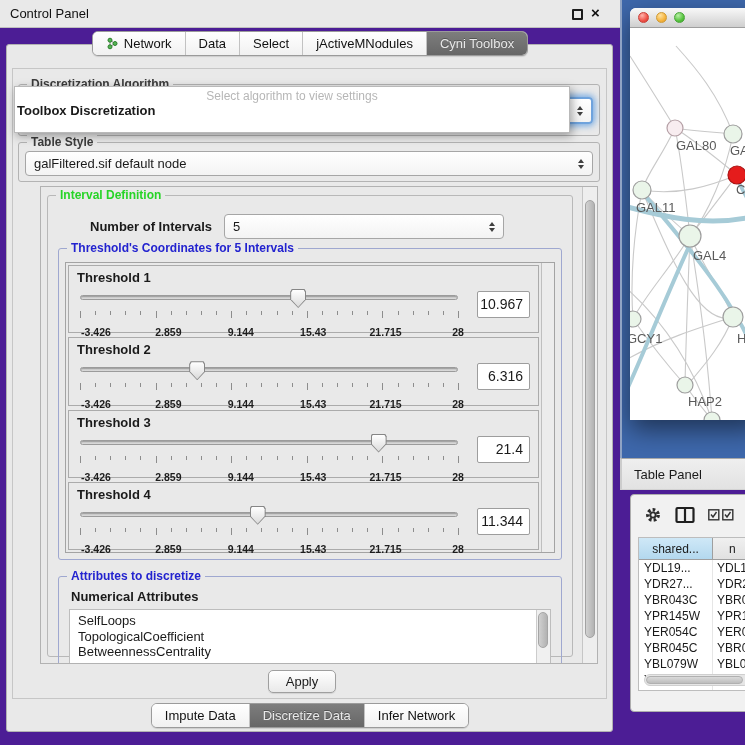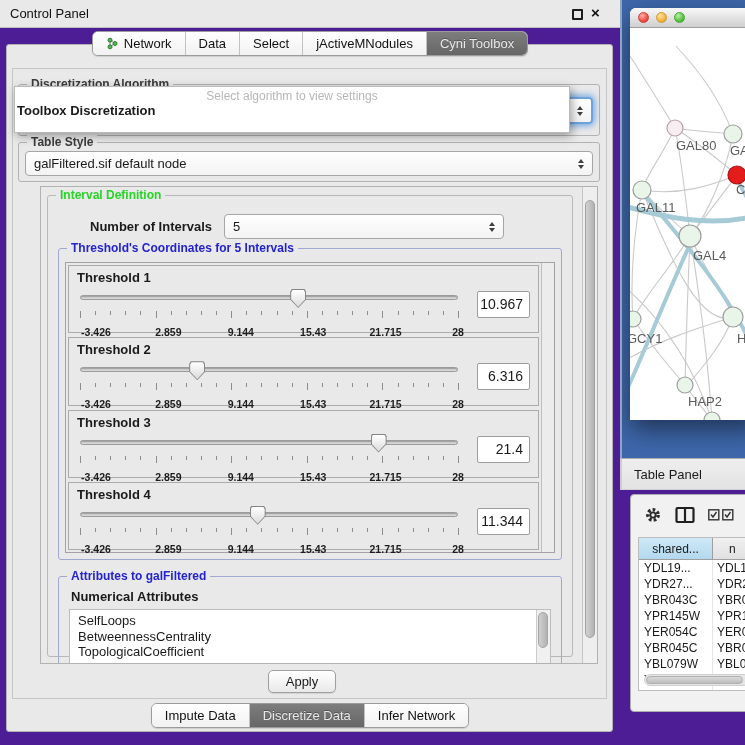--- a/index.html
+++ b/index.html
@@ -386,27 +386,27 @@
                   </div>
                   <div class="th-value">11.344</div>
                 </div>
               </div>
             </div>
           <div class="thr-gutter"></div>
         </div>
       </div>
 
       <div class="group" style="left:10px; top:380px; width:504px; height:96px; border-color:#9fa8d0;">
-        <div class="gtitle blue">Attributes to galFiltered</div>
+        <div class="gtitle blue">Attributes to discretize</div>
         <div class="attr-label">Numerical Attributes</div>
         <div class="attr-list">
           <div class="attr-items" id="attr-items">
               <div>SelfLoops</div>
+              <div>TopologicalCoefficient</div>
               <div>BetweennessCentrality</div>
-              <div>TopologicalCoefficient</div>
             </div>
           <div class="attr-vscroll">
             <div class="attr-vthumb"></div>
           </div>
         </div>
       </div>
     </div>
   </div>
 
   <div class="apply-btn">Apply</div>

